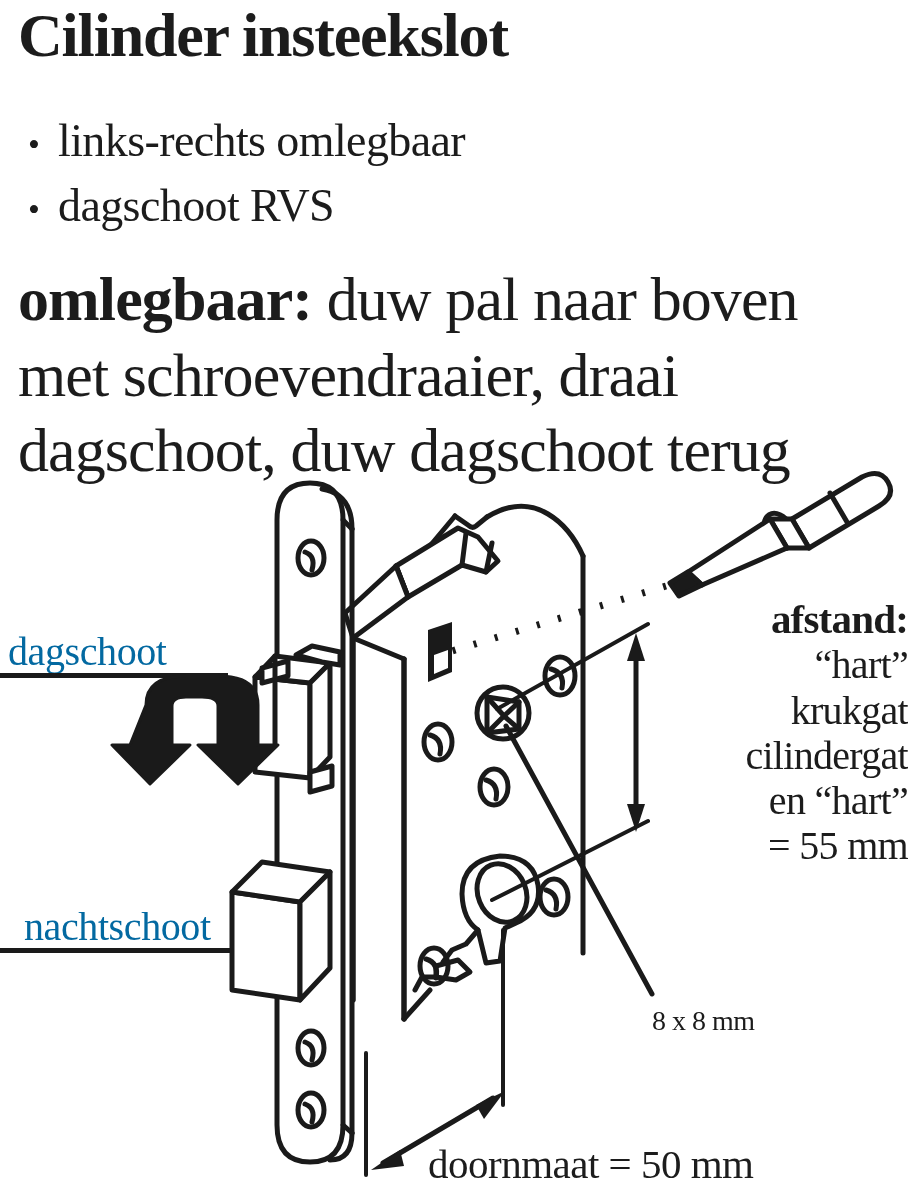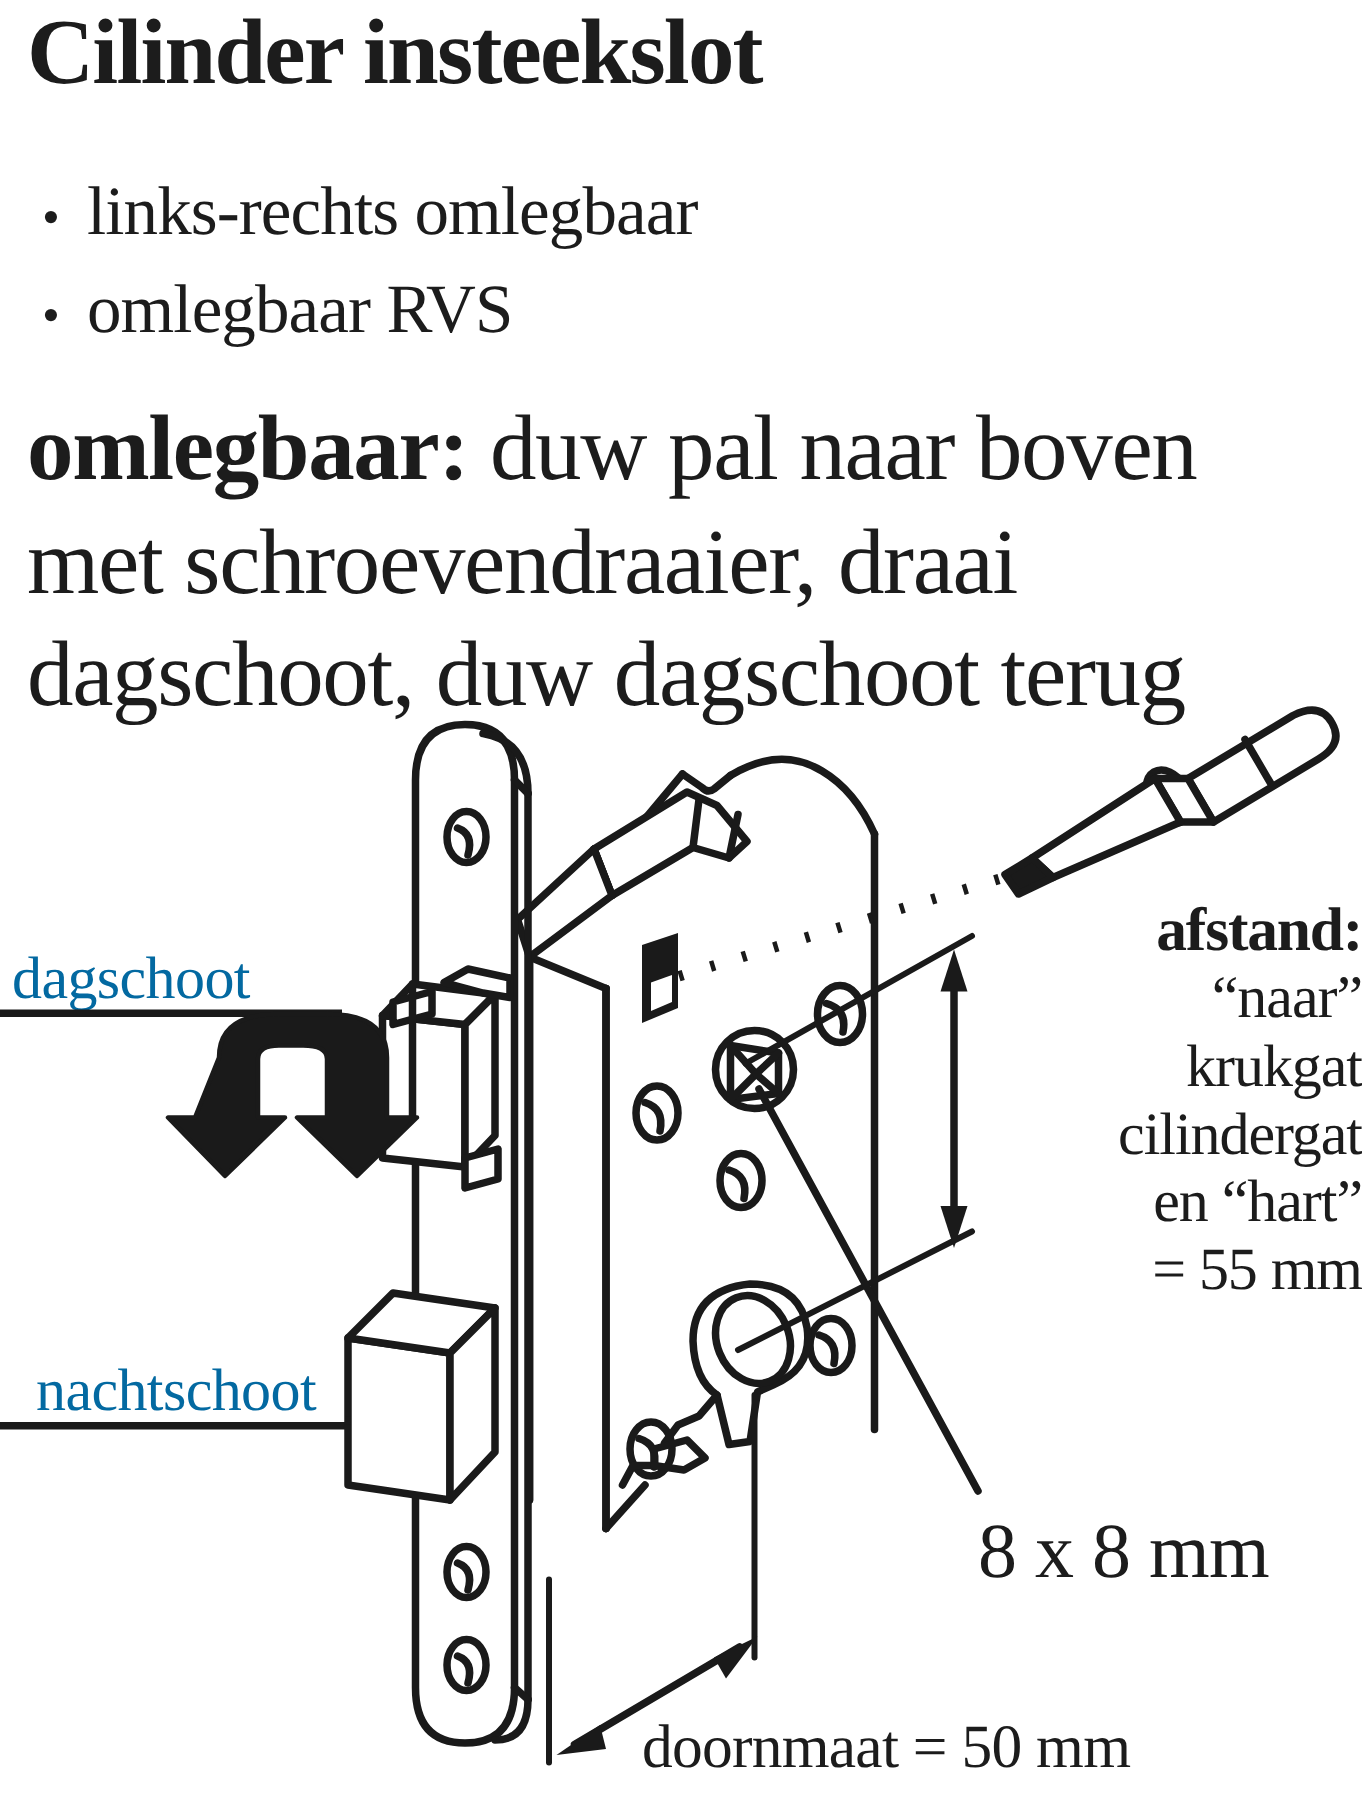--- a/index.html
+++ b/index.html
@@ -95,21 +95,21 @@
     color: #1c1c1c;
   }
   .afstand-block .heading {
     font-weight: bold;
     font-size: 41px;
     letter-spacing: -0.8px;
   }
 
   .dim-label {
     position: absolute;
-    font-size: 52px;
+    font-size: 28px;
     letter-spacing: -0.5px;
     color: #1c1c1c;
     white-space: nowrap;
   }
   .label-8x8 {
     left: 652px;
     top: 1005px;
   }
   .label-doornmaat {
     left: 428px;
@@ -155,38 +155,38 @@
 
     <div class="title">Cilinder insteekslot</div>
 
     <div class="bullet-list">
       <div class="bullet-row">
         <span class="bullet-dot">•</span>
         <span>links-rechts omlegbaar</span>
       </div>
       <div class="bullet-row">
         <span class="bullet-dot">•</span>
-        <span>omlegbaar RVS</span>
+        <span>dagschoot RVS</span>
       </div>
     </div>
 
     <div class="paragraph">
       <b>omlegbaar:</b><span> duw pal naar boven met schroevendraaier, draai dagschoot, duw dagschoot terug</span>
     </div>
   </div>
 
   <div class="callout callout-dagschoot">dagschoot</div>
   <div class="callout-rule rule-dagschoot"></div>
 
   <div class="callout callout-nachtschoot">nachtschoot</div>
   <div class="callout-rule rule-nachtschoot"></div>
 
   <div class="afstand-block">
     <div class="heading">afstand:</div>
-    <div>“naar”</div>
+    <div>“hart”</div>
     <div>krukgat</div>
     <div>cilindergat</div>
     <div>en “hart”</div>
     <div>= 55 mm</div>
   </div>
 
   <div class="dim-label label-8x8">8 x 8 mm</div>
 
   <div class="dim-label label-doornmaat">doornmaat = 50 mm</div>
 

